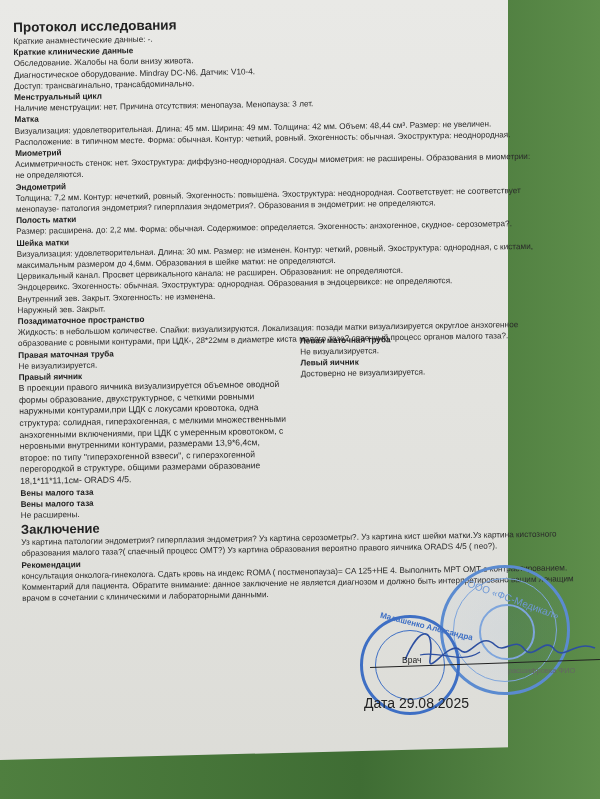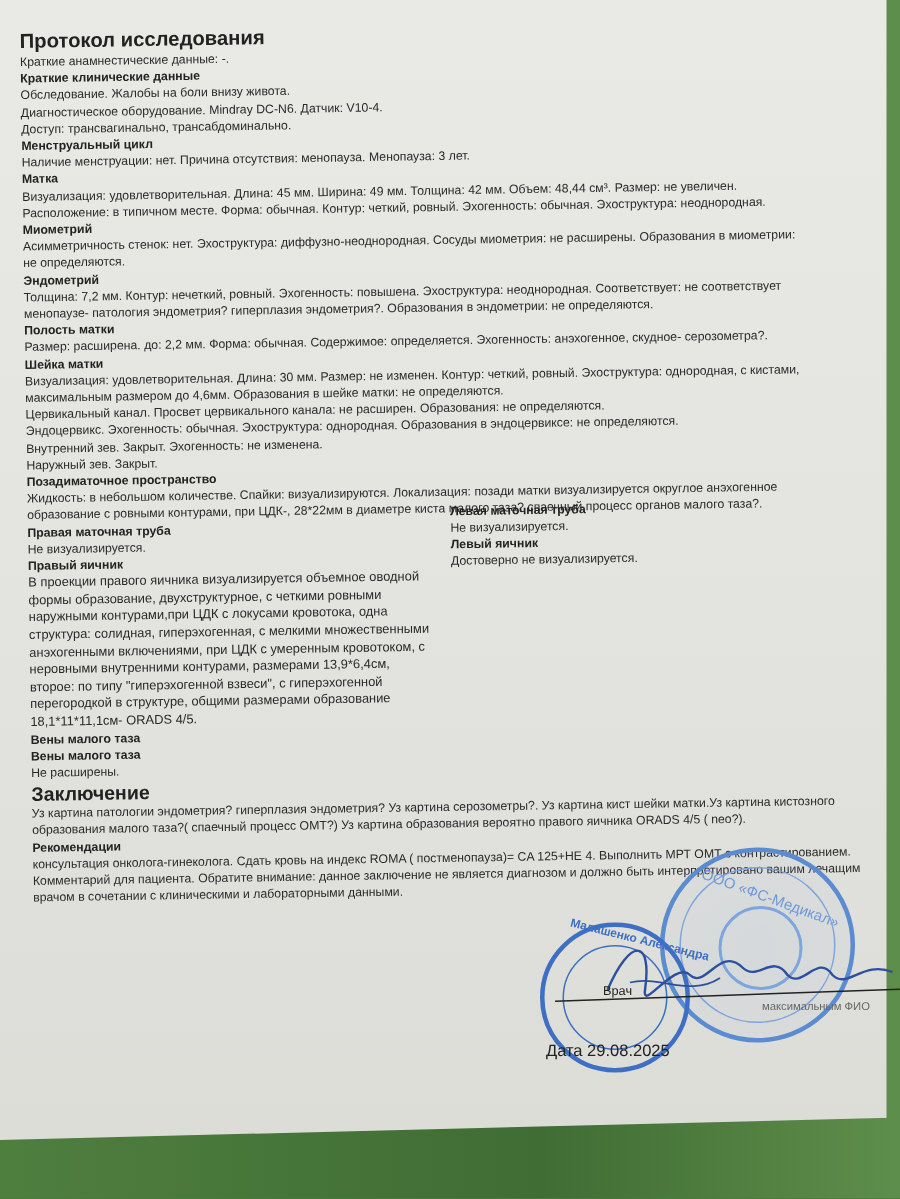--- a/index.html
+++ b/index.html
@@ -6,21 +6,21 @@
   body {
     width:600px; height:799px; overflow:hidden; position:relative;
     background:#4a7a3c;
     font-family:"Liberation Sans", sans-serif;
   }
   .green {
     position:absolute; left:0; top:0; width:600px; height:799px;
     background:linear-gradient(90deg,#4f7f3f 0%, #3f6d34 60%, #5e8e4b 100%);
   }
   .paper {
-    position:absolute; left:0; top:0; width:591px; height:799px;
+    position:absolute; left:0; top:0; width:508px; height:799px;
     background:linear-gradient(180deg,#e9e9e6 0%, #e3e3df 50%, #dcdcd7 100%);
     clip-path:polygon(0 0, 600px 0, 600px 745px, 0 760px);
     color:#2a2a2a;
   }
   .content {
     position:absolute; left:13px; top:20px; width:580px;
     font-size:8.2px; line-height:11.2px;
     transform:rotate(-0.9deg); transform-origin:0 0;
   }
   .h1 { font-size:13.5px; font-weight:bold; line-height:16px; margin-bottom:0; color:#222; }
@@ -65,21 +65,21 @@
   }
   .sig-line {
     position:absolute; left:30px; top:103px; width:230px; height:1px; background:#222;
     transform:rotate(-2deg);
   }
   .signature {
     position:absolute; left:60px; top:60px; width:200px; height:60px;
   }
   .vrach { position:absolute; left:22px; top:95px; font-size:8.5px; color:#222;padding-left:40px; }
   .fio { position:absolute; left:168px; top:106px; font-size:7.5px; color:#666; }
-  .date { position:absolute; left:24px; top:135px; font-size:11px; color:#222; }
+  .date { position:absolute; left:24px; top:135px; font-size:14px; color:#222; }
 </style>
 </head>
 <body>
 
 <div class="green"></div>
 
 <div class="paper">
   <div class="content">
     <div class="h1">Протокол исследования</div>
     <div class="line">Краткие анамнестические данные: -.</div>
@@ -167,16 +167,16 @@
     </div>
     <div class="stamp-doc">
       <div class="doc-text">Малашенко Александра</div>
     </div>
     <svg class="signature" viewBox="0 0 200 60">
       <path d="M5 40 C 20 5, 35 5, 30 40 C 28 55, 50 20, 60 30 C 70 40, 80 10, 95 25 C 105 35, 115 15, 125 30 C 135 40, 145 15, 155 30 C 165 40, 175 20, 195 28" fill="none" stroke="#2d4fa0" stroke-width="1.6"></path>
       <path d="M20 35 C 40 30, 60 45, 80 32" fill="none" stroke="#2d4fa0" stroke-width="1.2"></path>
     </svg>
     <div class="sig-line"></div>
     <div class="vrach">Врач</div>
-    <div class="fio">максимальным ФИО</div>
+    <div class="fio">расшифровка ФИО</div>
     <div class="date">Дата 29.08.2025</div>
   </div>
 </div>
 
 </body></html>

